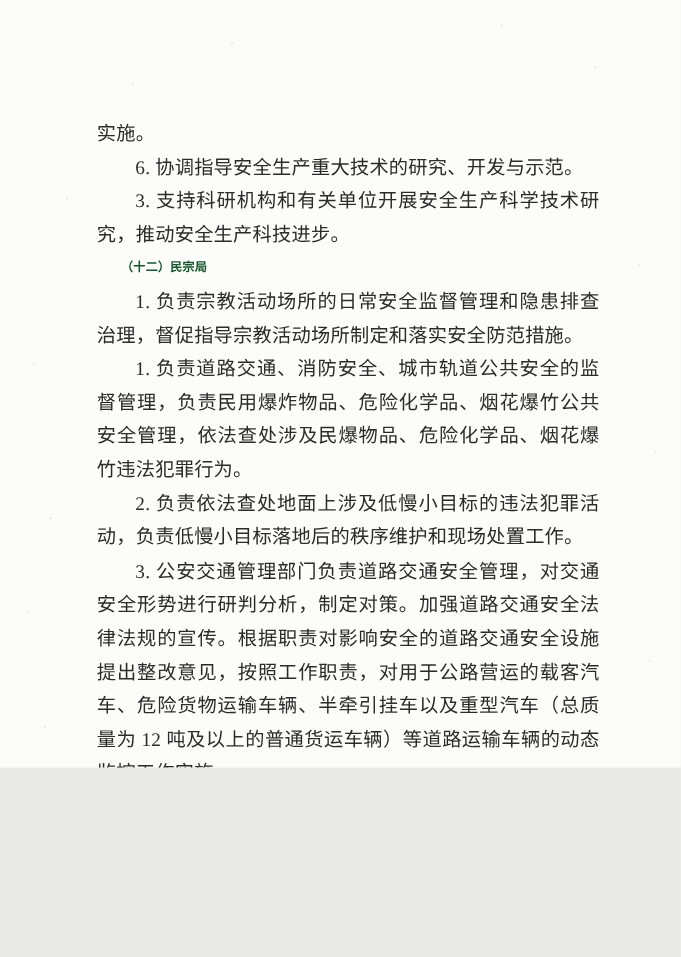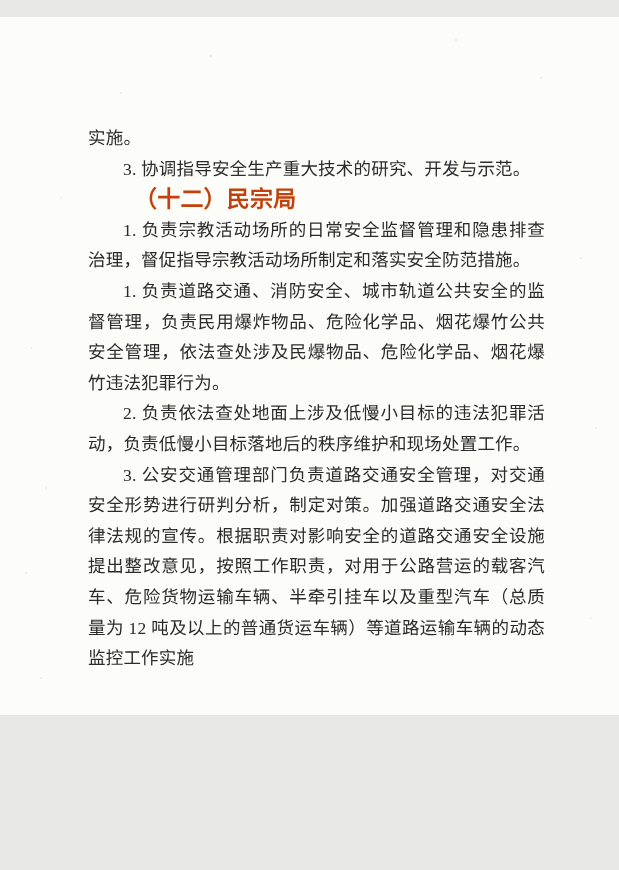--- a/index.html
+++ b/index.html
@@ -4,21 +4,21 @@
 <style>
   html, body {
     margin: 0;
     padding: 0;
     background: #e8e8e6;
   }
   .page {
     position: relative;
     width: 619px;
     height: 698px;
-    margin: 17px auto;
+    margin: 0 auto;
     background: #fcfcf9;
     overflow: hidden;
     font-family: "Liberation Serif", "DejaVu Serif", serif;
   }
   
   .speckles {
     position: absolute;
     top: 0; left: 0;
     width: 2px; height: 2px;
     border-radius: 50%;
@@ -55,45 +55,46 @@
     text-align: justify;
     text-justify: inter-ideograph;
     letter-spacing: 0.2px;
     word-break: break-all;
   }
   .content p.indent {
     text-indent: 2em;
   }
   .content p.heading {
     font-weight: 700;
-    color: #c2410c;
+    color: #14532d;
     text-indent: 2em;
     font-family: "Liberation Sans", "DejaVu Sans", sans-serif;
-    font-size: 23px;
+    font-size: 11px;
   }
   .footer {
     position: absolute;
     top: 779px;
     left: 88px;
     width: 437px;
     text-align: left;
     font-size: 15px;
     letter-spacing: 1.5px;
     color: #b91c1c;
   }
 </style>
 </head>
 <body>
 
 <div class="page">
   <div class="speckles"></div>
 
   <div class="content">
     <p class="continuation">实施。</p>
-    <p class="indent">3. 协调指导安全生产重大技术的研究、开发与示范。</p>
+    <p class="indent">6. 协调指导安全生产重大技术的研究、开发与示范。</p>
+    <p class="indent">3. 支持科研机构和有关单位开展安全生产科学技术研究，推动安全生产科技进步。</p>
     <p class="heading">（十二）民宗局</p>
     <p class="indent">1. 负责宗教活动场所的日常安全监督管理和隐患排查治理，督促指导宗教活动场所制定和落实安全防范措施。</p>
     <p class="indent">1. 负责道路交通、消防安全、城市轨道公共安全的监督管理，负责民用爆炸物品、危险化学品、烟花爆竹公共安全管理，依法查处涉及民爆物品、危险化学品、烟花爆竹违法犯罪行为。</p>
     <p class="indent">2. 负责依法查处地面上涉及低慢小目标的违法犯罪活动，负责低慢小目标落地后的秩序维护和现场处置工作。</p>
     <p class="indent">3. 公安交通管理部门负责道路交通安全管理，对交通安全形势进行研判分析，制定对策。加强道路交通安全法律法规的宣传。根据职责对影响安全的道路交通安全设施提出整改意见，按照工作职责，对用于公路营运的载客汽车、危险货物运输车辆、半牵引挂车以及重型汽车（总质量为 12 吨及以上的普通货运车辆）等道路运输车辆的动态监控工作实施</p>
   </div>
 
   <div class="footer">— 11 —</div>
 </div>
 

